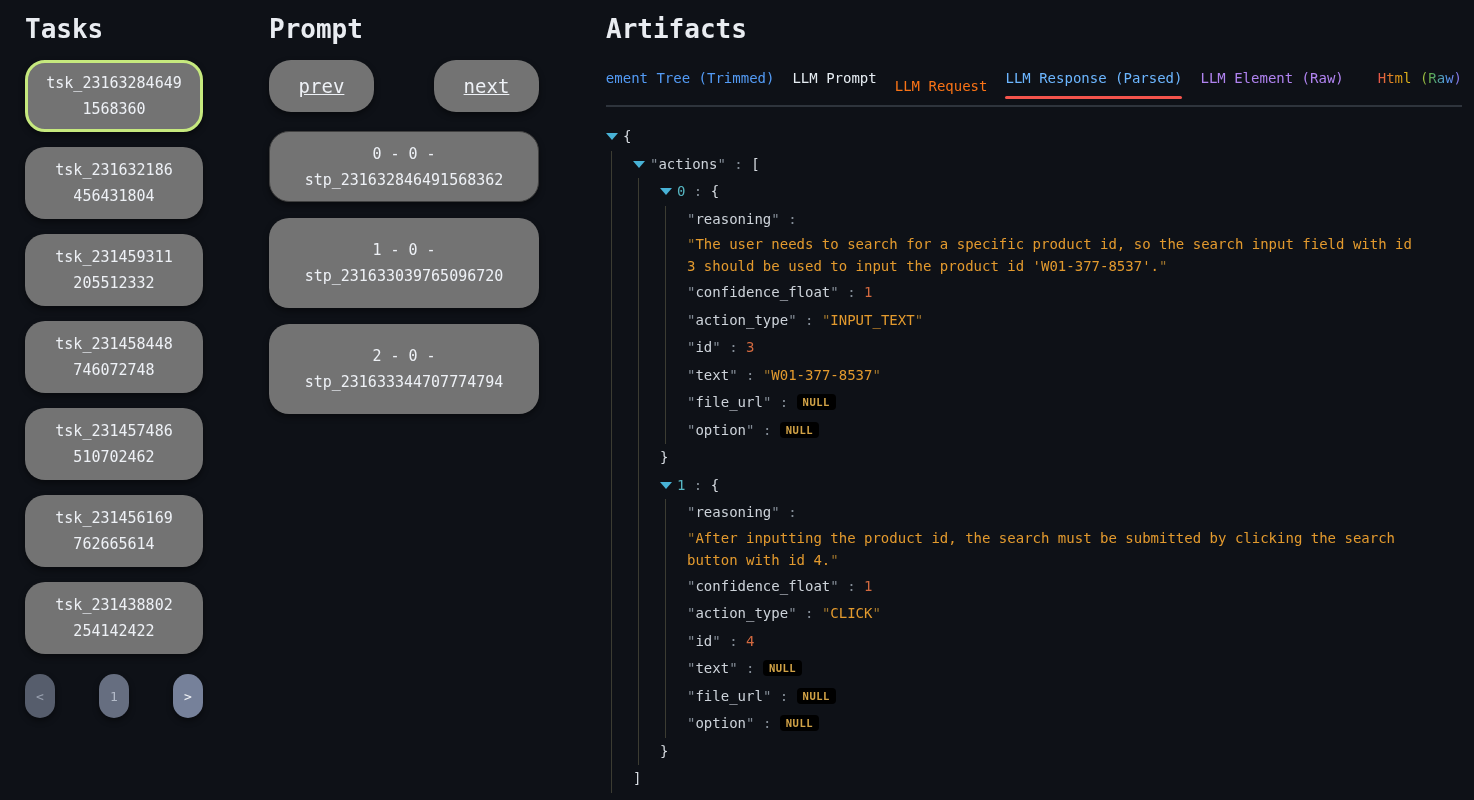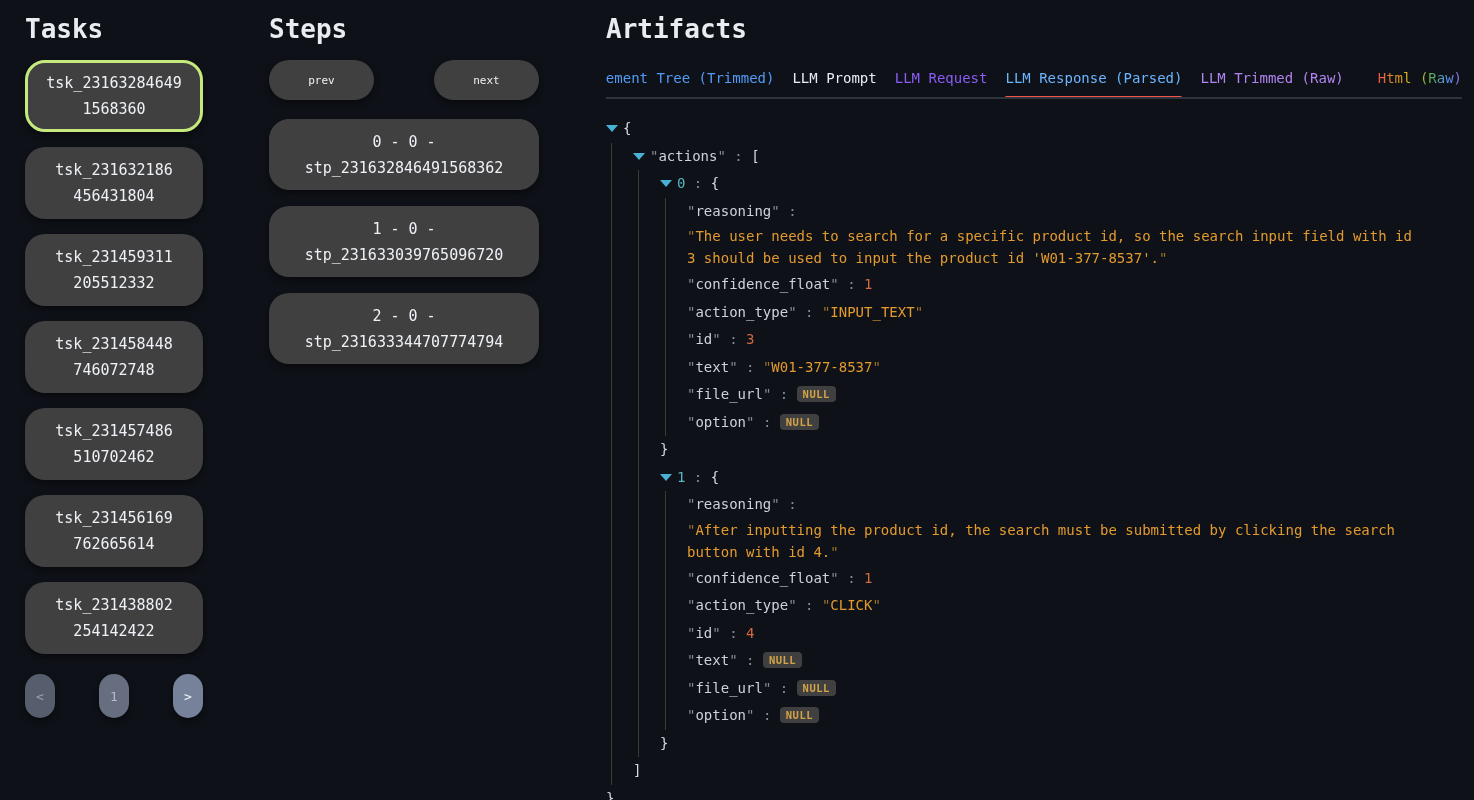--- a/index.html
+++ b/index.html
@@ -10,42 +10,42 @@
   }
   .app{display:flex;height:100%;}
   h1.panel-title{font-size:26px;line-height:30px;margin:0 0 16px 0;font-weight:700;color:#e9ecf1;}
 
   
   .tasks-col{width:269px;box-sizing:border-box;padding:14px 0 0 25px;flex:none;}
   .steps-col{width:337px;box-sizing:border-box;padding:14px 0 0 0;flex:none;}
   .artifacts{flex:1;box-sizing:border-box;padding:14px 32px 0 0;}
 
   .btn{
-    display:block;background:#404040;color:#EEF1F6;border:none;cursor:pointer;
+    display:block;background:#737373;color:#EEF1F6;border:none;cursor:pointer;
     font-family:"DejaVu Sans Mono",monospace;text-align:center;
     box-shadow:0 3px 6px rgba(0,0,0,.45);
   }
   .task-btn{
     width:178px;min-height:72px;border-radius:20px;margin-bottom:15px;
     font-size:15px;line-height:26px;padding:10px 27px;box-sizing:border-box;
     word-break:break-all;
   }
   .task-btn.selected{border:3px solid #C6E97E;padding:7px 16px;}
   .pagination{width:178px;display:flex;justify-content:space-between;margin-top:20px;}
   .pg-btn{width:30px;height:44px;border-radius:15px;font-size:13px;padding:0;}
   .pg-prev{background:#565D6C;color:#98A0AF;}
   .pg-page{background:#666E80;color:#B4BBC9;}
   .pg-next{background:#76819A;color:#F1F3F7;}
 
   
   .stepnav{width:270px;display:flex;justify-content:space-between;margin-bottom:19px;}
-  .nav-btn{width:105px;height:40px;border-radius:22px;font-size:11px;}
+  .nav-btn{width:105px;height:52px;border-radius:22px;font-size:19px;text-decoration:underline;}
   .step-btn{
     width:270px;min-height:71px;border-radius:20px;margin-bottom:16px;
-    font-size:15px;line-height:26px;padding:9px 20px;box-sizing:border-box;
+    font-size:15px;line-height:26px;padding:19px 20px;box-sizing:border-box;
     overflow-wrap:break-word;
   }
   .step-btn.selected{border:1px solid #404040;padding:6px 17px;}
 
   
   .tabbar{
     display:flex;gap:18px;align-items:flex-start;overflow:hidden;
     border-bottom:2px solid #2E343C;margin-top:24px;white-space:nowrap;
   }
   .tab{
@@ -78,21 +78,21 @@
   .jcolon{color:#848D97;}
   .jidx{color:#56B6C2;}
   .jnum{color:#D2693F;}
   .jstr{color:#E39A2E;}
   .jstrq{color:#9E742C;}
   .jstrblock{
     line-height:22px;max-width:730px;white-space:normal;overflow-wrap:break-word;
     color:#E39A2E;margin:0 0 2px 0;
   }
   .jnull{
-    background:#404040;color:#D2A347;font-size:10.5px;font-weight:700;
+    background:#000000;color:#D2A347;font-size:10.5px;font-weight:700;
     padding:2px 6px;border-radius:4px;letter-spacing:.5px;vertical-align:1px;text-align:center;
   }
 </style>
 </head>
 <body>
 
 <div class="app">
 
   <aside class="tasks-col">
     <h1 class="panel-title">Tasks</h1>
@@ -106,40 +106,40 @@
         <button class="btn task-btn">tsk_231438802254142422</button>
       </div>
     <div class="pagination">
       <button class="btn pg-btn pg-prev">&lt;</button>
       <button class="btn pg-btn pg-page">1</button>
       <button class="btn pg-btn pg-next">&gt;</button>
     </div>
   </aside>
 
   <aside class="steps-col">
-    <h1 class="panel-title">Steps</h1>
+    <h1 class="panel-title">Prompt</h1>
     <div class="stepnav">
       <button class="btn nav-btn">prev</button>
       <button class="btn nav-btn">next</button>
     </div>
     <div id="steps-list">
         <button class="btn step-btn selected">0 - 0 - stp_231632846491568362</button>
         <button class="btn step-btn">1 - 0 - stp_231633039765096720</button>
         <button class="btn step-btn">2 - 0 - stp_231633344707774794</button>
       </div>
   </aside>
 
   <main class="artifacts">
     <h1 class="panel-title">Artifacts</h1>
     <div class="tabbar" id="tabbar">
         <button class="tab" style="color: rgb(83, 155, 245);">Element Tree (Trimmed)</button>
         <button class="tab" style="color: rgb(230, 237, 243);">LLM Prompt</button>
-        <button class="tab" style="color: #8b5cf6;">LLM Request</button>
+        <button class="tab" style="color: #f97316; margin-top: 8px;">LLM Request</button>
         <button class="tab active" style="color: rgb(108, 182, 255);">LLM Response (Parsed)</button>
-        <button class="tab" style="color: rgb(176, 131, 240);">LLM Trimmed (Raw)</button>
+        <button class="tab" style="color: rgb(176, 131, 240);">LLM Element (Raw)</button>
         <button class="tab rainbow">Html (Raw)</button>
       </div>
     <div class="jsontree" id="jsontree">
         <div class="jline"><span class="tgl"></span><span class="jpunct">{</span></div>
         <div class="jchildren">
           <div class="jline"><span class="tgl"></span><span class="jq">"</span><span class="jkey">actions</span><span class="jq">"</span><span class="jcolon"> : </span><span class="jpunct">[</span></div>
           <div class="jchildren">
             <div class="jline"><span class="tgl"></span><span class="jidx">0</span><span class="jcolon"> : </span><span class="jpunct">{</span></div>
             <div class="jchildren">
               <div class="jline"><span class="jq">"</span><span class="jkey">reasoning</span><span class="jq">"</span><span class="jcolon"> : </span></div>

